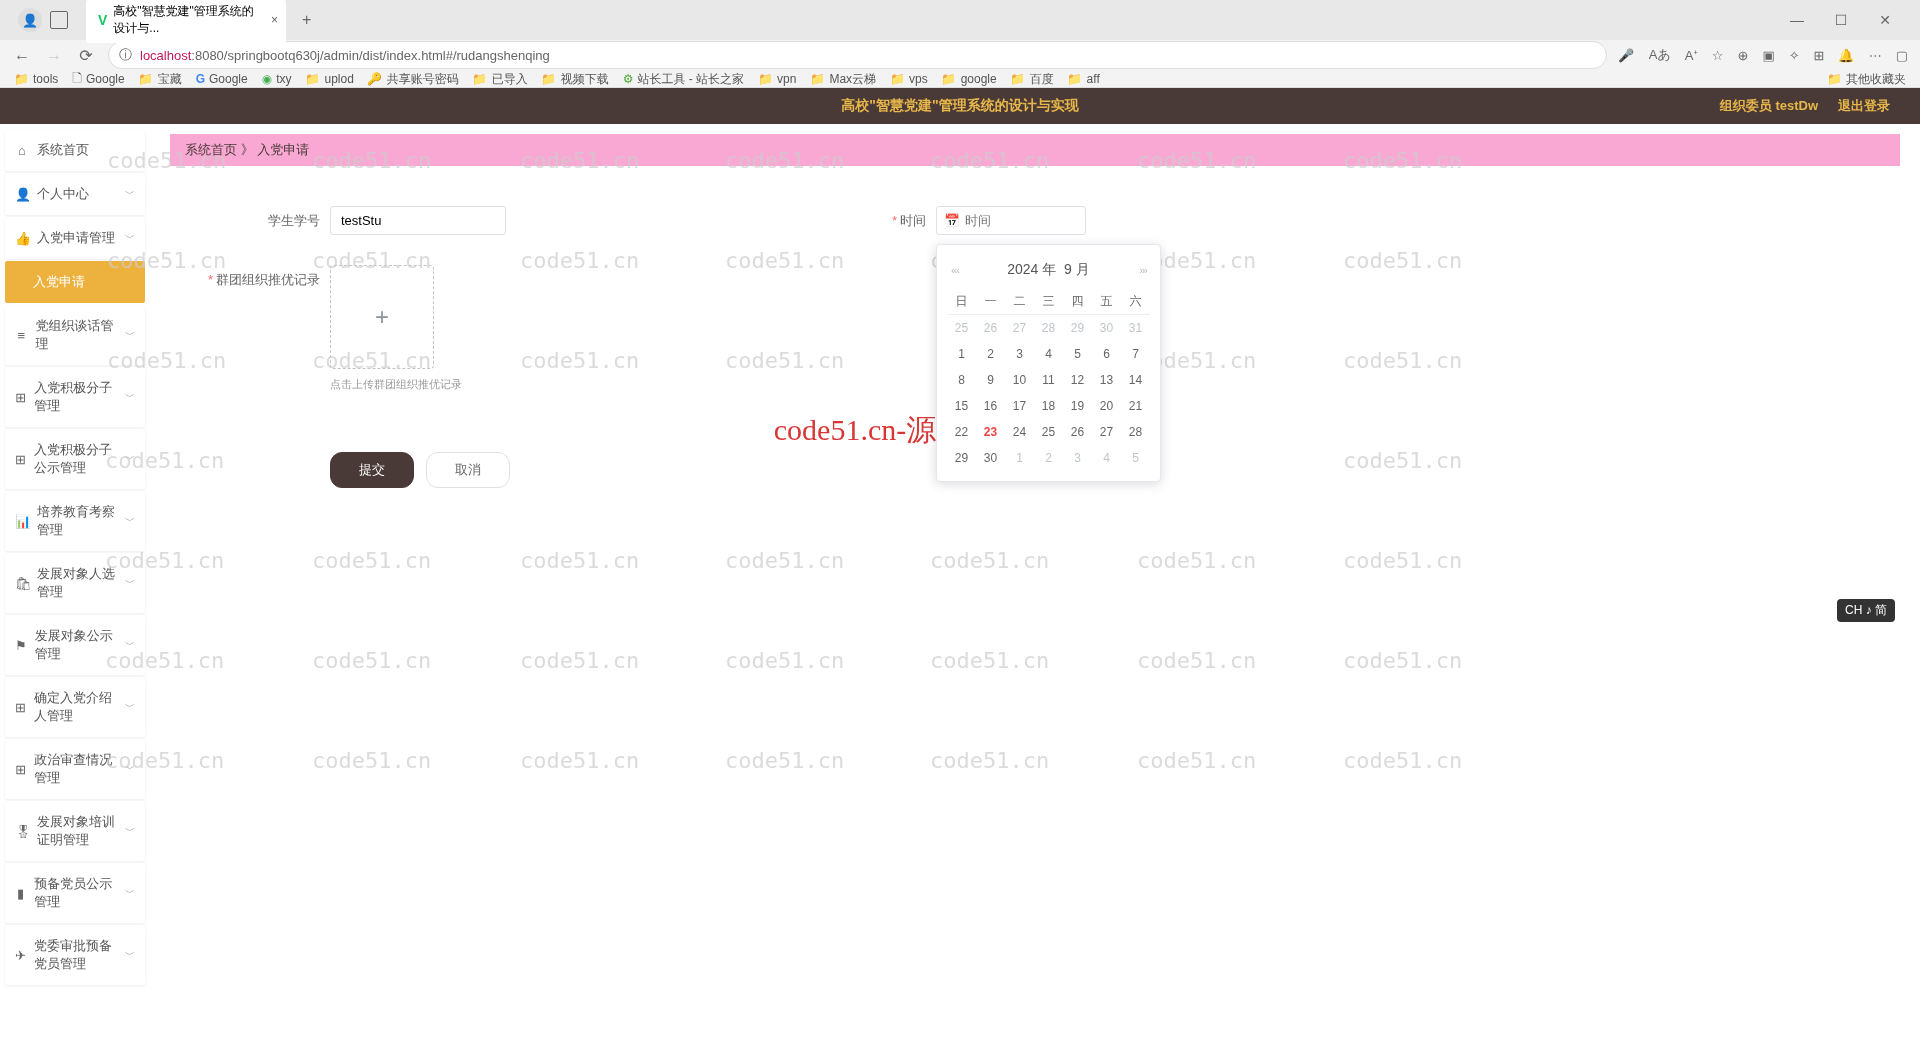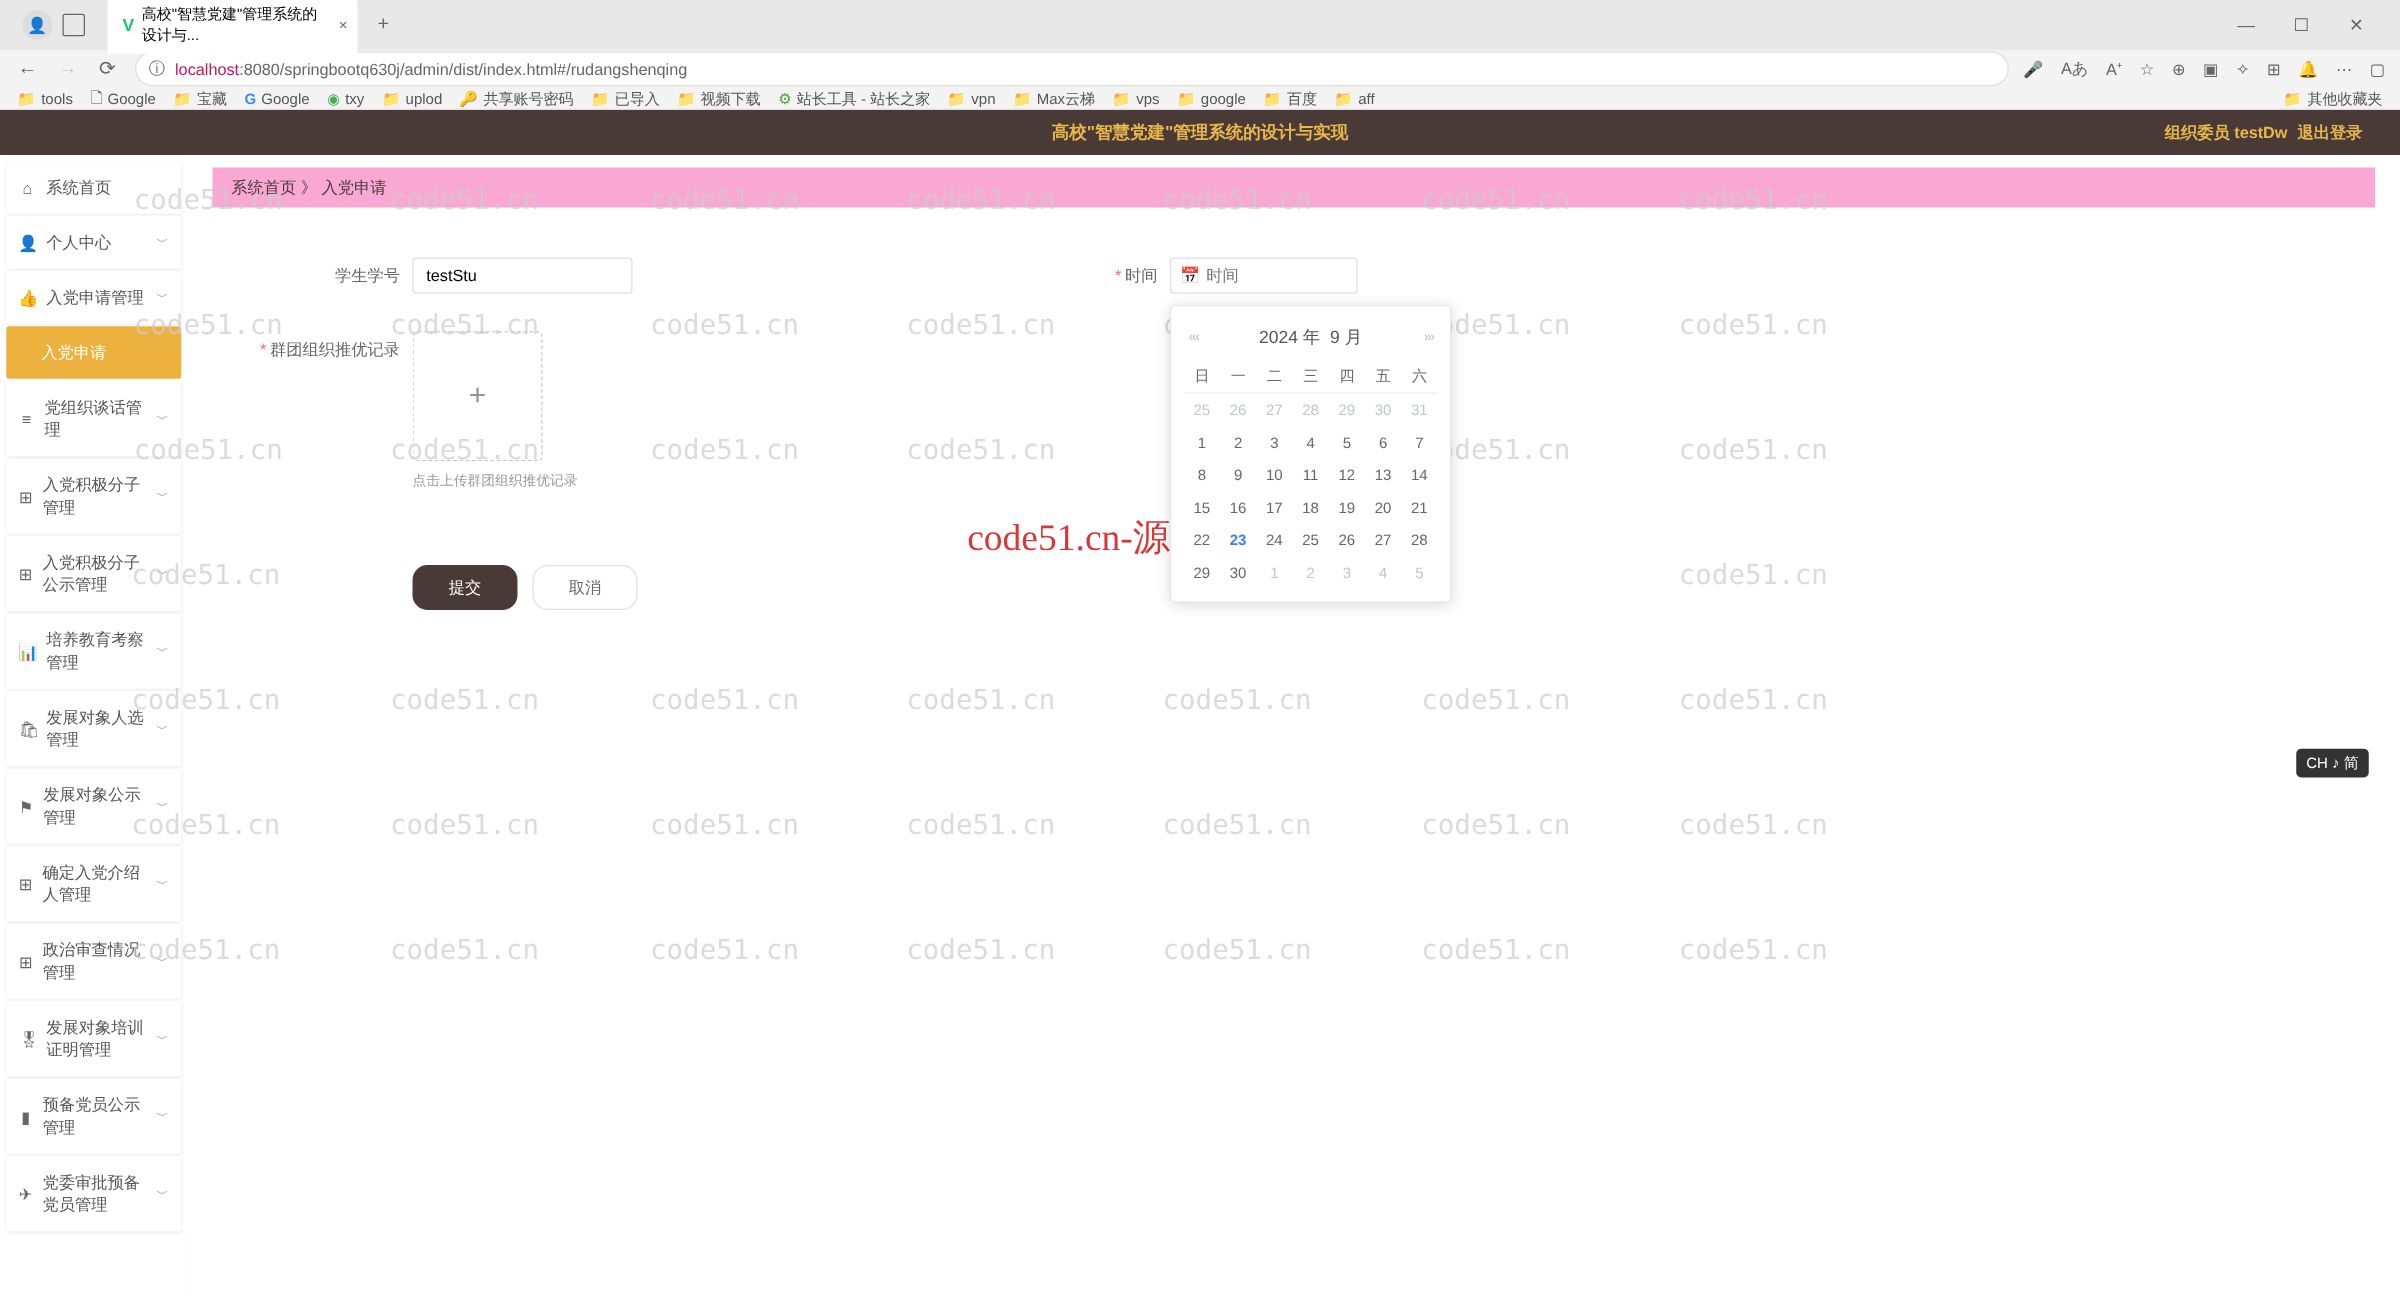--- a/index.html
+++ b/index.html
@@ -26,21 +26,21 @@
     
     .bookmarks { height: 18px; display: flex; align-items: center; padding: 2px 14px; gap: 14px; font-size: 12px; color: #555; }
     .bookmark { display: flex; align-items: center; gap: 4px; white-space: nowrap; }
     .folder-icon { color: #e8a33d; }
     .g-icon { font-weight: bold; }
     .bookmark-spacer { flex: 1; }
     
     
     .app-header { height: 36px; background: #4a3a37; color: #fff; display: flex; align-items: center; justify-content: center; position: relative; font-size: 14px; font-weight: bold; }
     .header-title { color: #e8b74a; }
-    .header-right { position: absolute; right: 30px; display: flex; gap: 8px; color: #e8b74a; font-size: 13px; }
+    .header-right { position: absolute; right: 30px; display: flex; gap: 20px; color: #e8b74a; font-size: 13px; }
     
     
     .main-area { display: flex; height: calc(100% - 124px); }
     .sidebar { width: 150px; background: #fff; box-shadow: 2px 0 5px rgba(0,0,0,0.05); display: flex; flex-direction: column; padding: 5px; gap: 2px; overflow-y: auto; }
     .menu-item { padding: 12px 10px; display: flex; align-items: center; gap: 8px; color: #555; position: relative; font-size: 13px; border-radius: 2px; box-shadow: 0 1px 3px rgba(0,0,0,0.08); background: #fff; }
     .menu-item .chev { margin-left: auto; color: #999; font-size: 10px; }
     .menu-icon { width: 14px; display: inline-block; text-align: center; font-size: 13px; color: #666; }
     .menu-item.active { background: #edb23e; color: #fff; padding-left: 28px; box-shadow: none; }
     
     .content { flex: 1; padding: 10px 20px; background: #fff; position: relative; }
@@ -66,21 +66,21 @@
     
     
     .date-picker { position: absolute; top: 38px; left: 0; width: 225px; background: #fff; box-shadow: 0 2px 12px rgba(0,0,0,0.15); border-radius: 4px; padding: 10px; border: 1px solid #e4e7ed; z-index: 100; }
     .dp-header { display: flex; justify-content: space-between; align-items: center; padding: 6px 4px 10px; color: #666; font-size: 12px; }
     .dp-nav { color: #bbb; font-size: 11px; letter-spacing: -2px; }
     .dp-title { font-weight: 500; color: #555; font-size: 14px; }
     .dp-weekdays { display: grid; grid-template-columns: repeat(7, 1fr); text-align: center; font-size: 12px; color: #666; padding: 4px 0; border-bottom: 1px solid #eee; }
     .dp-days { display: grid; grid-template-columns: repeat(7, 1fr); text-align: center; font-size: 12px; }
     .dp-day { padding: 6px 0; color: #666; cursor: pointer; }
     .dp-day.other { color: #c0c4cc; }
-    .dp-day.today { color: #3b82f6; font-weight: bold; }
+    .dp-day.today { color: #ef4444; font-weight: bold; }
     
     
     .watermark { position: absolute; color: #ccc; font-size: 22px; pointer-events: none; opacity: 0.7; font-family: monospace; white-space: nowrap; }
     .watermark-center { position: absolute; left: 50%; top: 410px; transform: translateX(-50%); color: #d93636; font-size: 30px; font-weight: 500; pointer-events: none; white-space: nowrap; font-family: "SimSun", serif; }
     
     .ime-badge { position: absolute; right: 25px; bottom: 420px; background: #333; color: #fff; padding: 3px 8px; border-radius: 4px; font-size: 12px; }
   </style>
 </head>
 <body>
 

